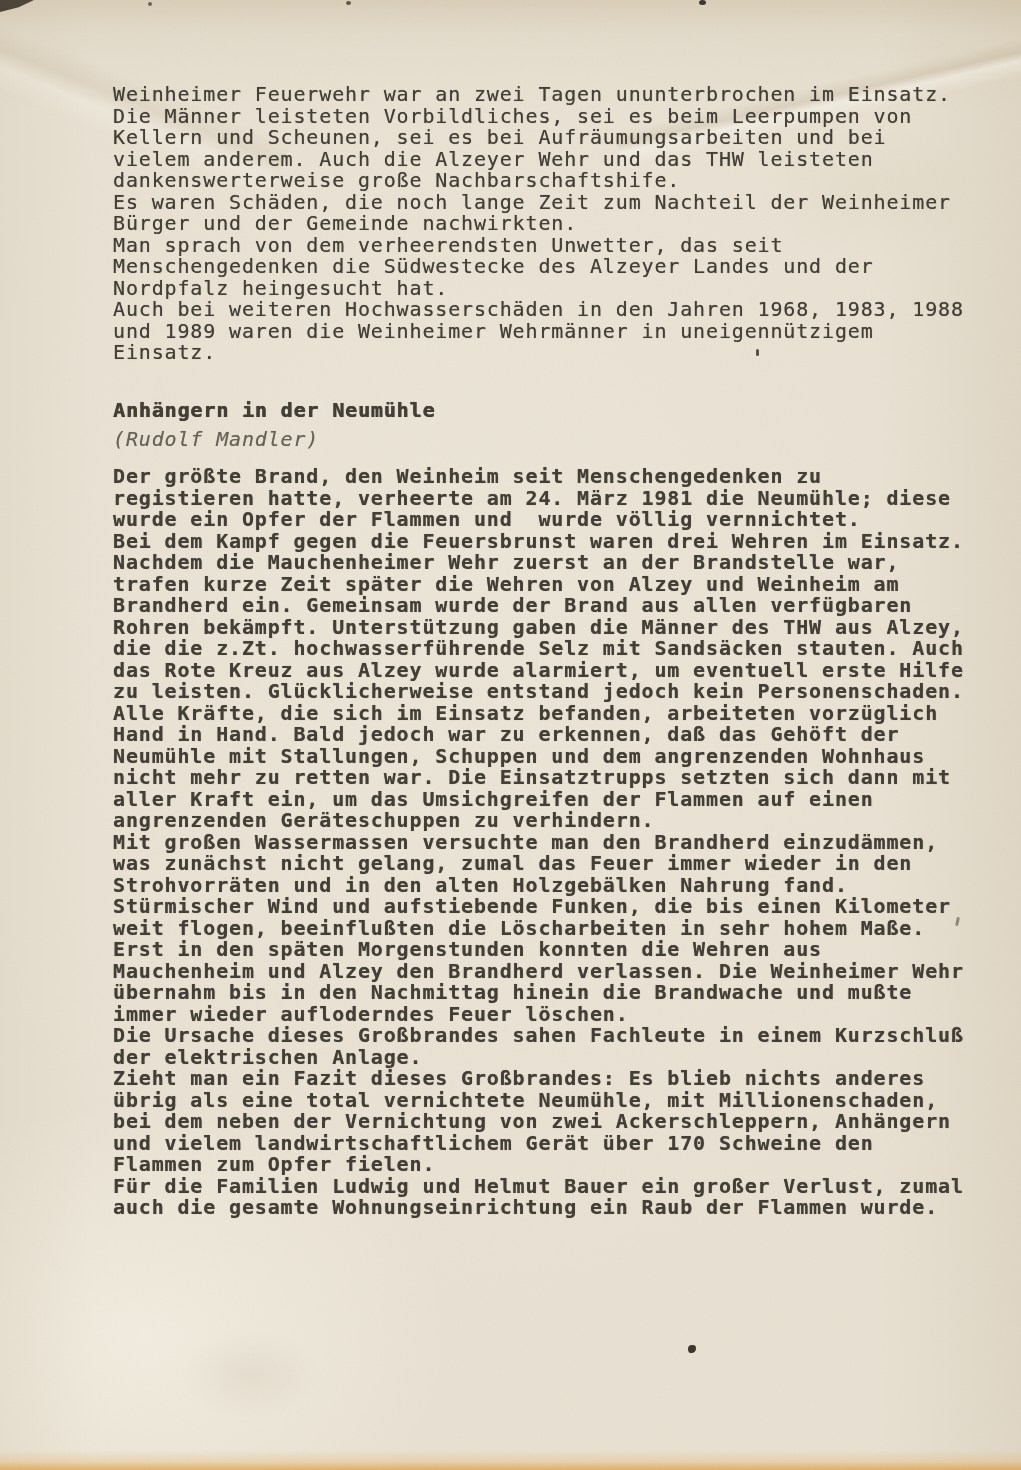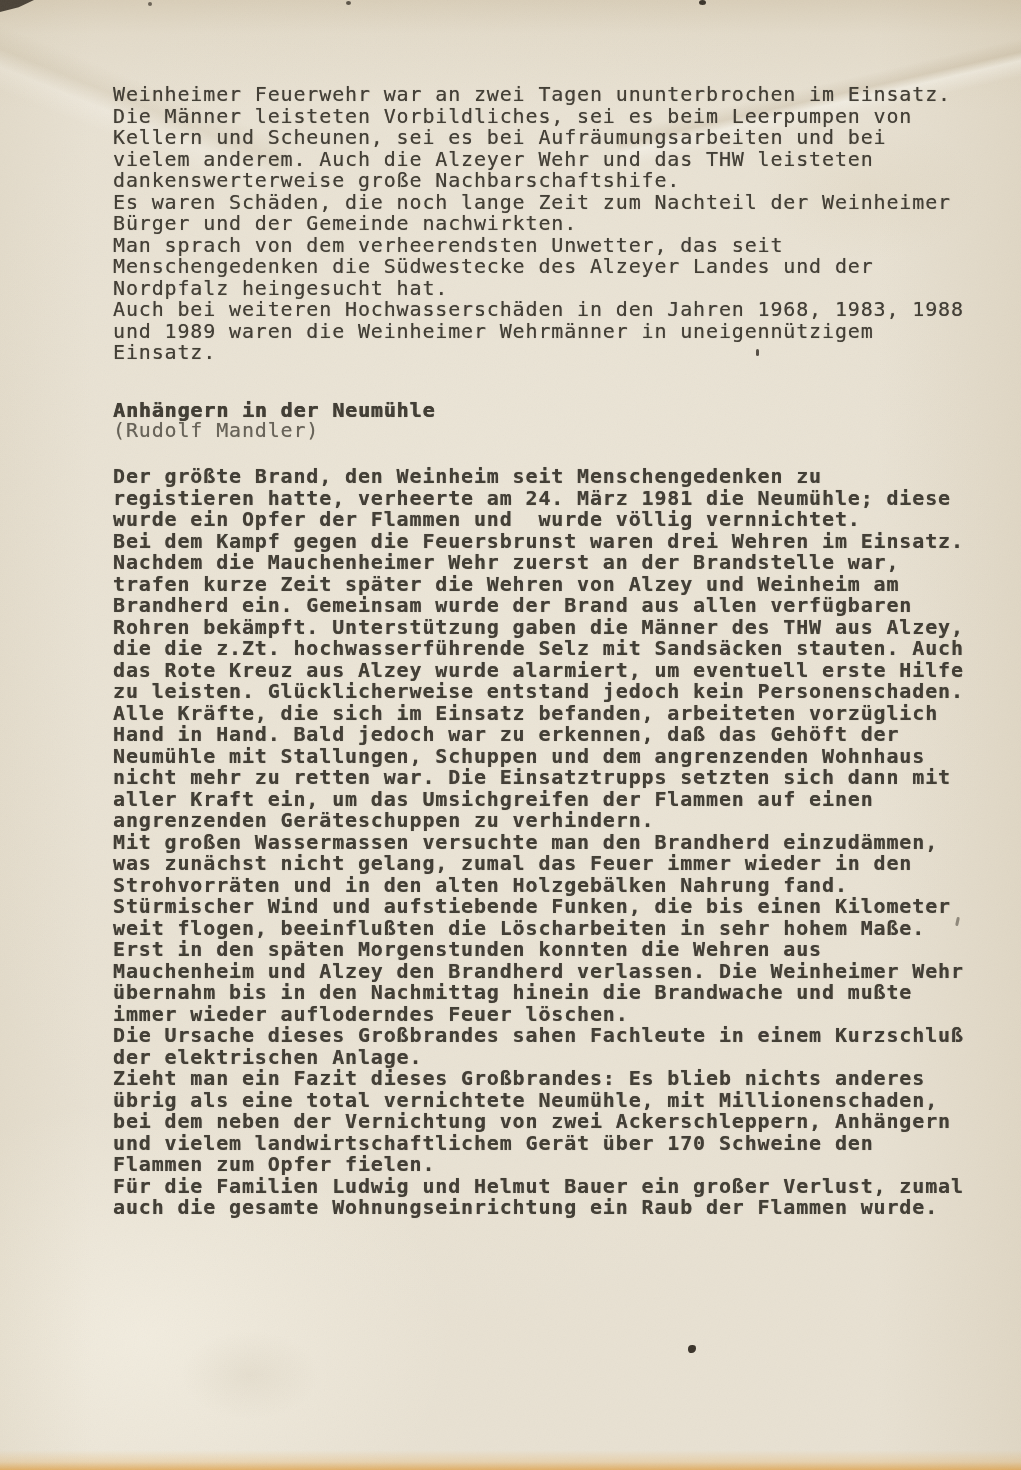--- a/index.html
+++ b/index.html
@@ -80,22 +80,23 @@
     height: 21.5px;
     overflow: visible;
   }
   .intro-block { top: 84px; }
   .heading-block {
     top: 400px;
     font-weight: bold;
     text-shadow: 0.5px 0 0 rgba(58,54,45,0.9), 0 0 0.7px rgba(64,60,51,0.65);
   }
   .byline-block {
-    top: 420px;
+    top: 429px;
     opacity: 0.78;
+    font-style: italic;
   }
   .body-block { top: 466px; font-weight: bold; }
   .speck {
     position: absolute;
     background: #3a332a;
     pointer-events: none;
   }
   .speck-corner {
     left: 0; top: 0;
     width: 34px; height: 12px;

